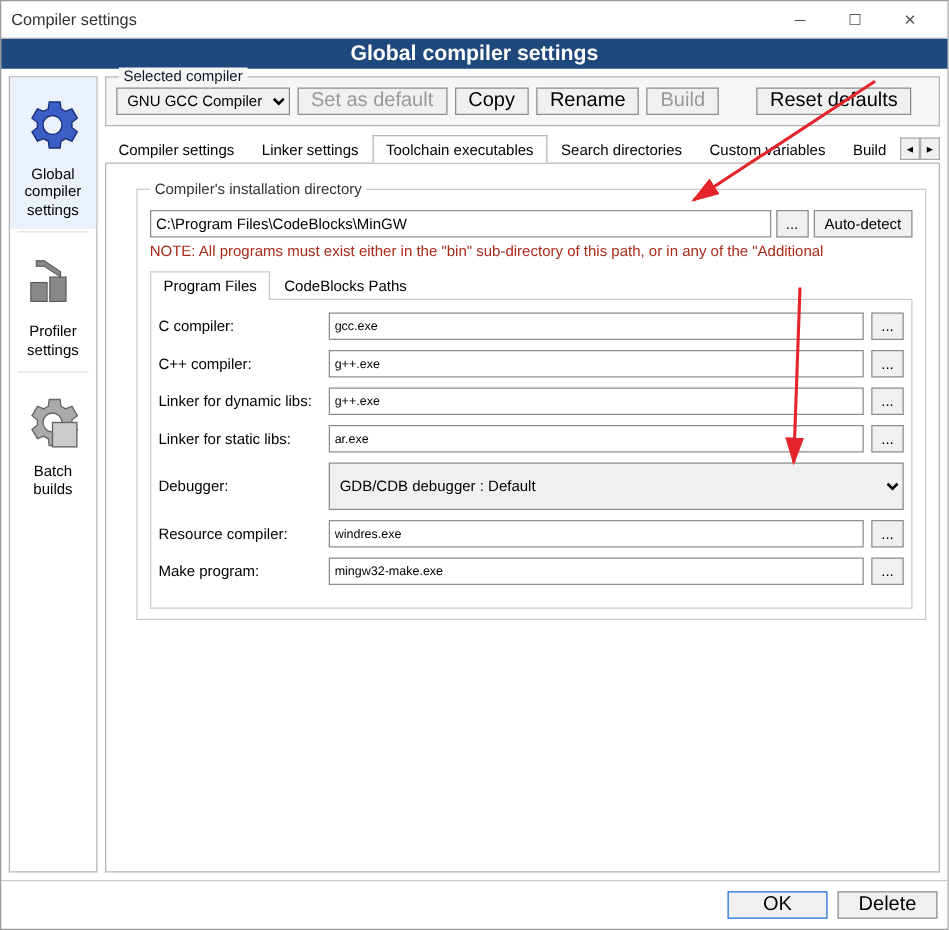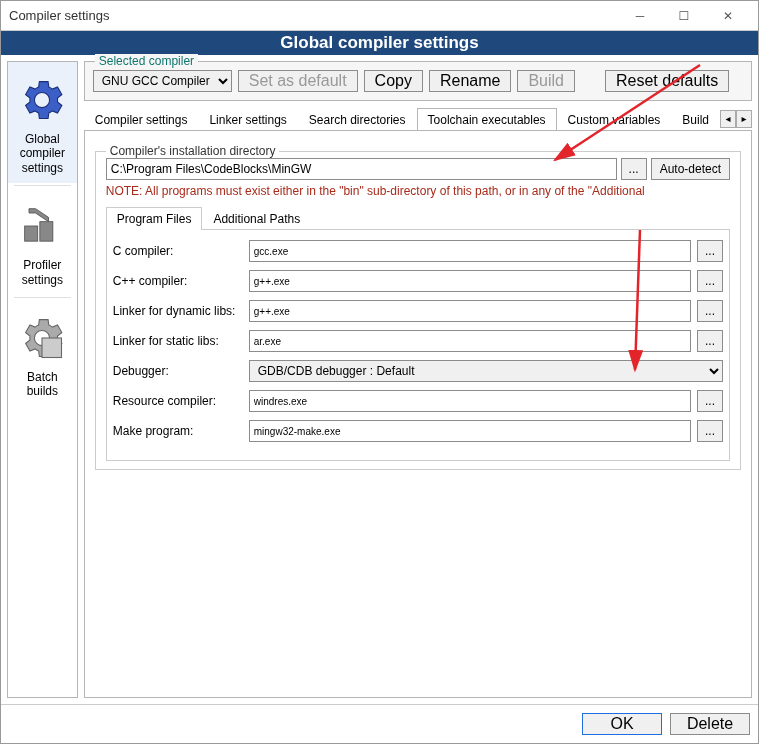--- a/index.html
+++ b/index.html
@@ -14,22 +14,22 @@
     .sidebar { width: 130px; border: 1px solid #b5b5b5; background: #fff; display: flex; flex-direction: column; align-items: stretch; }
     .sidebar-item { display: flex; flex-direction: column; align-items: center; padding: 10px 2px 8px; font-size: 12px; text-align: center; cursor: pointer; }
     .sidebar-item.selected { background: #eaf1fb; }
     .sidebar-item .icon-box { width: 56px; height: 56px; display: flex; align-items: center; justify-content: center; margin-bottom: 4px; }
     .sidebar-item .label { line-height: 1.2; }
     .divider { height: 1px; background: #e0e0e0; margin: 2px 6px; }
 
     .main { flex: 1; display: flex; flex-direction: column; gap: 6px; }
 
     .group { border: 1px solid #b5b5b5; padding: 8px; position: relative; }
-    .group-label { position: absolute; top: -8px; left: 10px; background: #fff; padding: 0 4px; font-size: 12px; color: #0f766e; }
-    .inner-group { border: 1px solid #ccc; padding: 6px 10px 8px; position: relative; margin-top: 10px; }
+    .group-label { position: absolute; top: -8px; left: 10px; background: #fff; padding: 0 4px; font-size: 12px; color: #0f172a; }
+    .inner-group { border: 1px solid #ccc; padding: 16px 10px 8px; position: relative; margin-top: 10px; margin-left: 14px; }
     .inner-group-label { position: absolute; top: -8px; left: 10px; background: #fff; padding: 0 4px; font-size: 12px; color: #333; }
 
     .compiler-row { display: flex; gap: 6px; }
     select, input[type=text] { height: 22px; font-size: 12px; border: 1px solid #8c8c8c; padding: 0 4px; background: #fff; }
     select { background: #f0f0f0; }
     .btn { height: 22px; padding: 0 10px; font-size: 16px; border: 1px solid #8c8c8c; background: #f0f0f0; cursor: pointer; text-align: center; }
     .btn:disabled { color: #999; }
     .btn-row { display: flex; justify-content: flex-end; gap: 6px; }
 
     .tabs-wrap { display: flex; align-items: center; border-bottom: 1px solid #b5b5b5; position: relative; }
@@ -48,21 +48,21 @@
     .note { font-size: 12px; color: #a82a1a; margin-top: 4px; }
 
     .subtabs { display: flex; margin-top: 8px; border-bottom: 1px solid #ccc; }
     .subtab { padding: 4px 10px; font-size: 12px; border: 1px solid transparent; border-bottom: none; cursor: pointer; position: relative; top: 1px; }
     .subtab.selected { border-color: #ccc; background: #fff; }
     .prog-body { border: 1px solid #ccc; border-top: none; padding: 10px 6px; }
 
     .field-row { display: flex; align-items: center; margin-bottom: 8px; gap: 6px; }
     .field-label { width: 130px; font-size: 12px; }
     .field-input { flex: 1; height: 22px; border: 1px solid #8c8c8c; font-size: 10px; padding: 0 4px; }
-    .field-select { flex: 1; height: 22px; border: 1px solid #8c8c8c; font-size: 12px; padding: 0 4px; background: #f0f0f0; }
+    .field-select { flex: 1; height: 38px; border: 1px solid #8c8c8c; font-size: 12px; padding: 0 4px; background: #f0f0f0; }
 
     .footer { display: flex; justify-content: flex-end; gap: 8px; padding: 8px; border-top: 1px solid #ccc; }
     .footer .btn { width: 80px; }
     .footer .btn.primary { border: 1px solid #1f6fe0; }
 
     .annotation-layer { position: absolute; top: 0; left: 0; width: 759px; height: 744px; pointer-events: none; z-index: 1000; }
   </style>
 </head>
 <body>
 
@@ -131,22 +131,22 @@
             <button class="btn">Reset defaults</button>
           </div>
         </div>
       </div>
 
       <div style="display:flex; flex-direction:column; flex:1;">
         <div class="tabs-wrap">
           <div class="tabs">
             <div class="tab">Compiler settings</div>
             <div class="tab">Linker settings</div>
+            <div class="tab selected">Toolchain executables</div>
             <div class="tab">Search directories</div>
-            <div class="tab selected">Toolchain executables</div>
             <div class="tab">Custom variables</div>
             <div class="tab">Build</div>
           </div>
           <div class="tab-scroll">
             <button>◂</button>
             <button>▸</button>
           </div>
         </div>
 
         <div class="content">
@@ -154,21 +154,21 @@
             <span class="inner-group-label">Compiler's installation directory</span>
             <div class="install-row">
               <input type="text" value="C:\Program Files\CodeBlocks\MinGW" style="">
               <button class="browse-btn">...</button>
               <button class="auto-btn">Auto-detect</button>
             </div>
             <div class="note">NOTE: All programs must exist either in the "bin" sub-directory of this path, or in any of the "Additional</div>
 
             <div class="subtabs">
               <div class="subtab selected">Program Files</div>
-              <div class="subtab">Additional Paths</div>
+              <div class="subtab">CodeBlocks Paths</div>
             </div>
             <div class="prog-body">
               <div class="field-row">
                 <span class="field-label">C compiler:</span>
                 <input class="field-input" value="gcc.exe" style="">
                 <button class="browse-btn">...</button>
               </div>
               <div class="field-row">
                 <span class="field-label">C++ compiler:</span>
                 <input class="field-input" value="g++.exe" style="">

